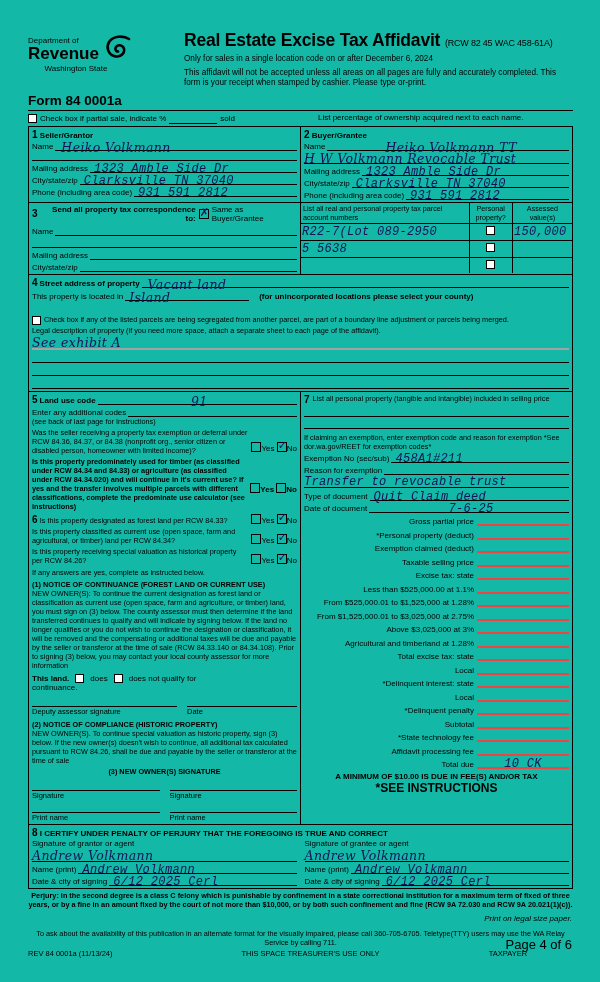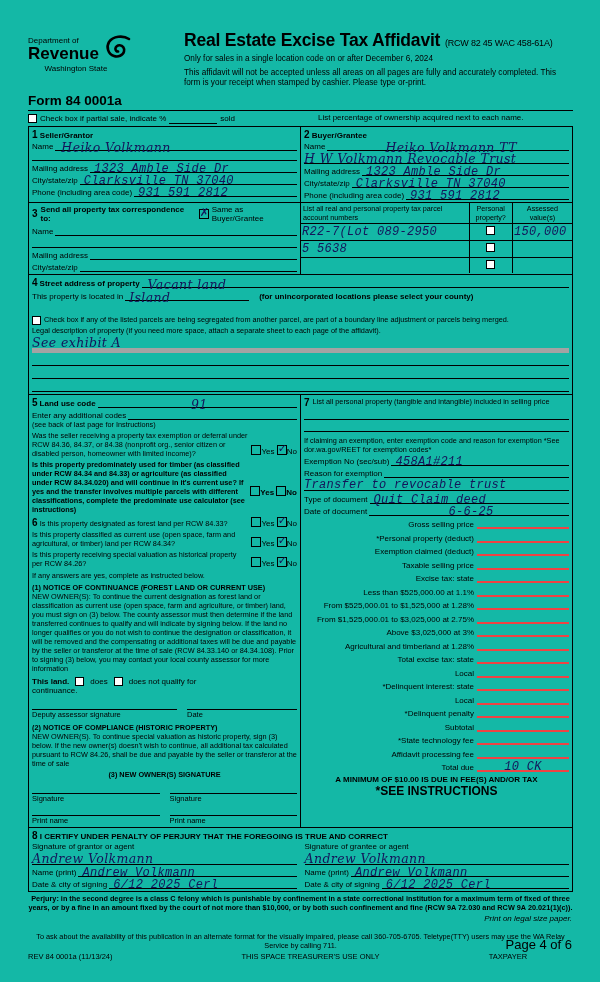--- a/index.html
+++ b/index.html
@@ -137,21 +137,21 @@
                 <span class="lbl">Phone (including area code)</span>
                 <span class="dotline hw" style="padding-left:4px;">931 591 2812</span>
               </div>
         </td>
       </tr>
 
       <tr>
         <td class="cell">
           <div style="display:flex;align-items:center;gap:3px;">
             <span class="num">3</span>
-            <span class="b" style="font-size:8px;">Send all property tax correspondence to:</span>
+            <span class="b" style="font-size:8px;text-align:right;">Send all property tax correspondence to:</span>
             <span class="ck">
                   <span class="tick">✗</span>
                 </span>
             <span class="lbl">Same as Buyer/Grantee</span>
           </div>
           <div class="row2" style="margin-top:2px;">
                 <span class="lbl">Name</span>
                 <span class="dotline hw" style="padding-left:4px;"></span>
               </div>
           <div style="height:11px;border-bottom:1px solid #000;"></div>
@@ -202,21 +202,21 @@
           <div class="row2" style="margin-top:2px;">
             <span class="lbl">This property is located in</span>
             <span class="dotline hwb" style="max-width:120px;padding-left:4px;">Island</span>
             <span class="lbl b" style="padding-left:8px;">(for unincorporated locations please select your county)</span>
           </div>
           <div style="display:flex;gap:3px;margin-top:14px;align-items:flex-start;">
             <span class="box" style="margin-top:1px;"></span>
             <span class="tiny">Check box if any of the listed parcels are being segregated from another parcel, are part of a boundary line adjustment or parcels being merged.</span>
           </div>
           <div class="tiny" style="margin-top:1px;">Legal description of property (if you need more space, attach a separate sheet to each page of the affidavit).</div>
-          <div class="hwb" style="height:13px;border-bottom:5px solid #a3a3a3;">See exhibit A</div>
+          <div class="hwb" style="height:13px;border-bottom:2px solid #a3a3a3;">See exhibit A</div>
           <div style="height:12px;border-bottom:1px solid #000;"></div>
           <div style="height:12px;border-bottom:1px solid #000;"></div>
           <div style="height:12px;border-bottom:1px solid #000;"></div>
         </td>
       </tr>
 
       <tr>
         <td class="cell" style="width:50%;">
           <div class="row2">
             <span class="num">5</span>
@@ -313,26 +313,26 @@
                 <span class="lbl">Reason for exemption</span>
                 <span class="dotline"></span>
               </div>
           <div class="hw" style="height:12px;border-bottom:1px solid #000;">Transfer to revocable trust</div>
           <div class="row2" style="margin-top:2px;">
                 <span class="lbl">Type of document</span>
                 <span class="dotline hw" style="padding-left:4px;">Quit Claim deed</span>
               </div>
           <div class="row2" style="margin-top:1px;">
                 <span class="lbl">Date of document</span>
-                <span class="dotline hw center" style="padding-left:4px;">6-6-25</span>
+                <span class="dotline hw center" style="padding-left:4px;">7-6-25</span>
               </div>
 
           <div>
             <div class="moneyrow">
-                  <span class="t">Gross selling price</span>
+                  <span class="t">Gross partial price</span>
                   <span class="v"></span>
                 </div>
             <div class="moneyrow">
                   <span class="t">*Personal property (deduct)</span>
                   <span class="v"></span>
                 </div>
             <div class="moneyrow">
                   <span class="t">Exemption claimed (deduct)</span>
                   <span class="v"></span>
                 </div>

